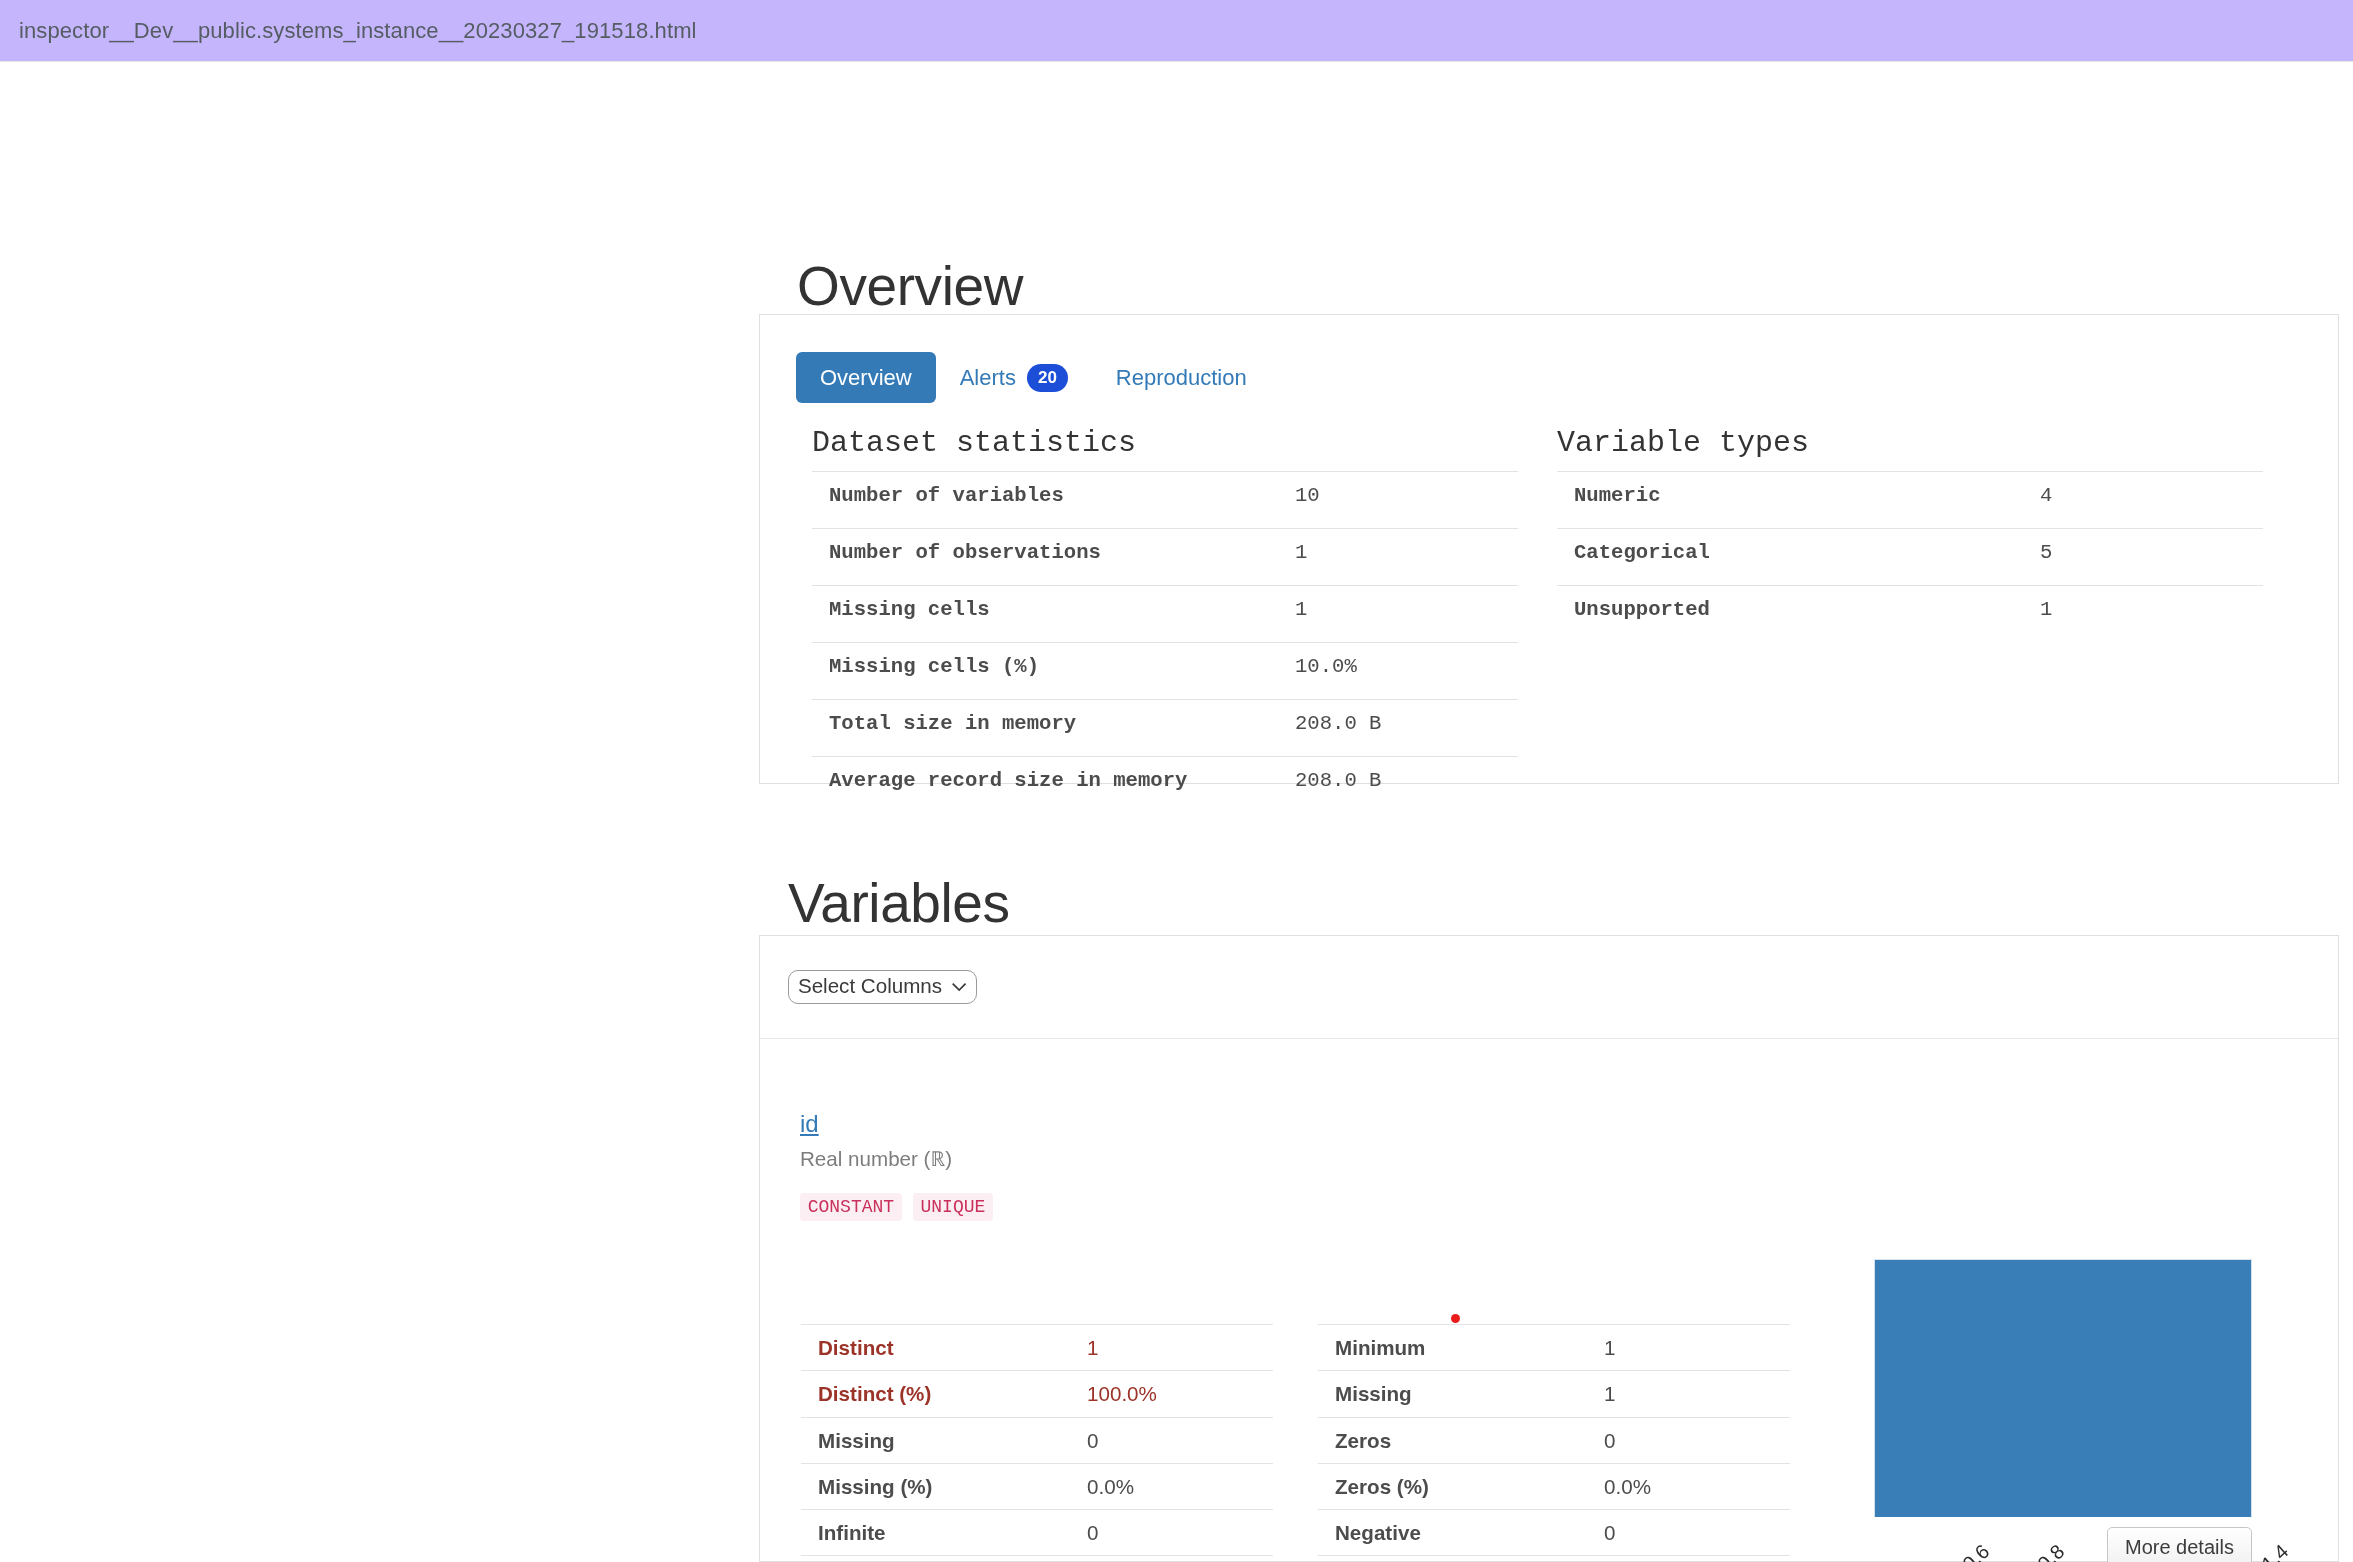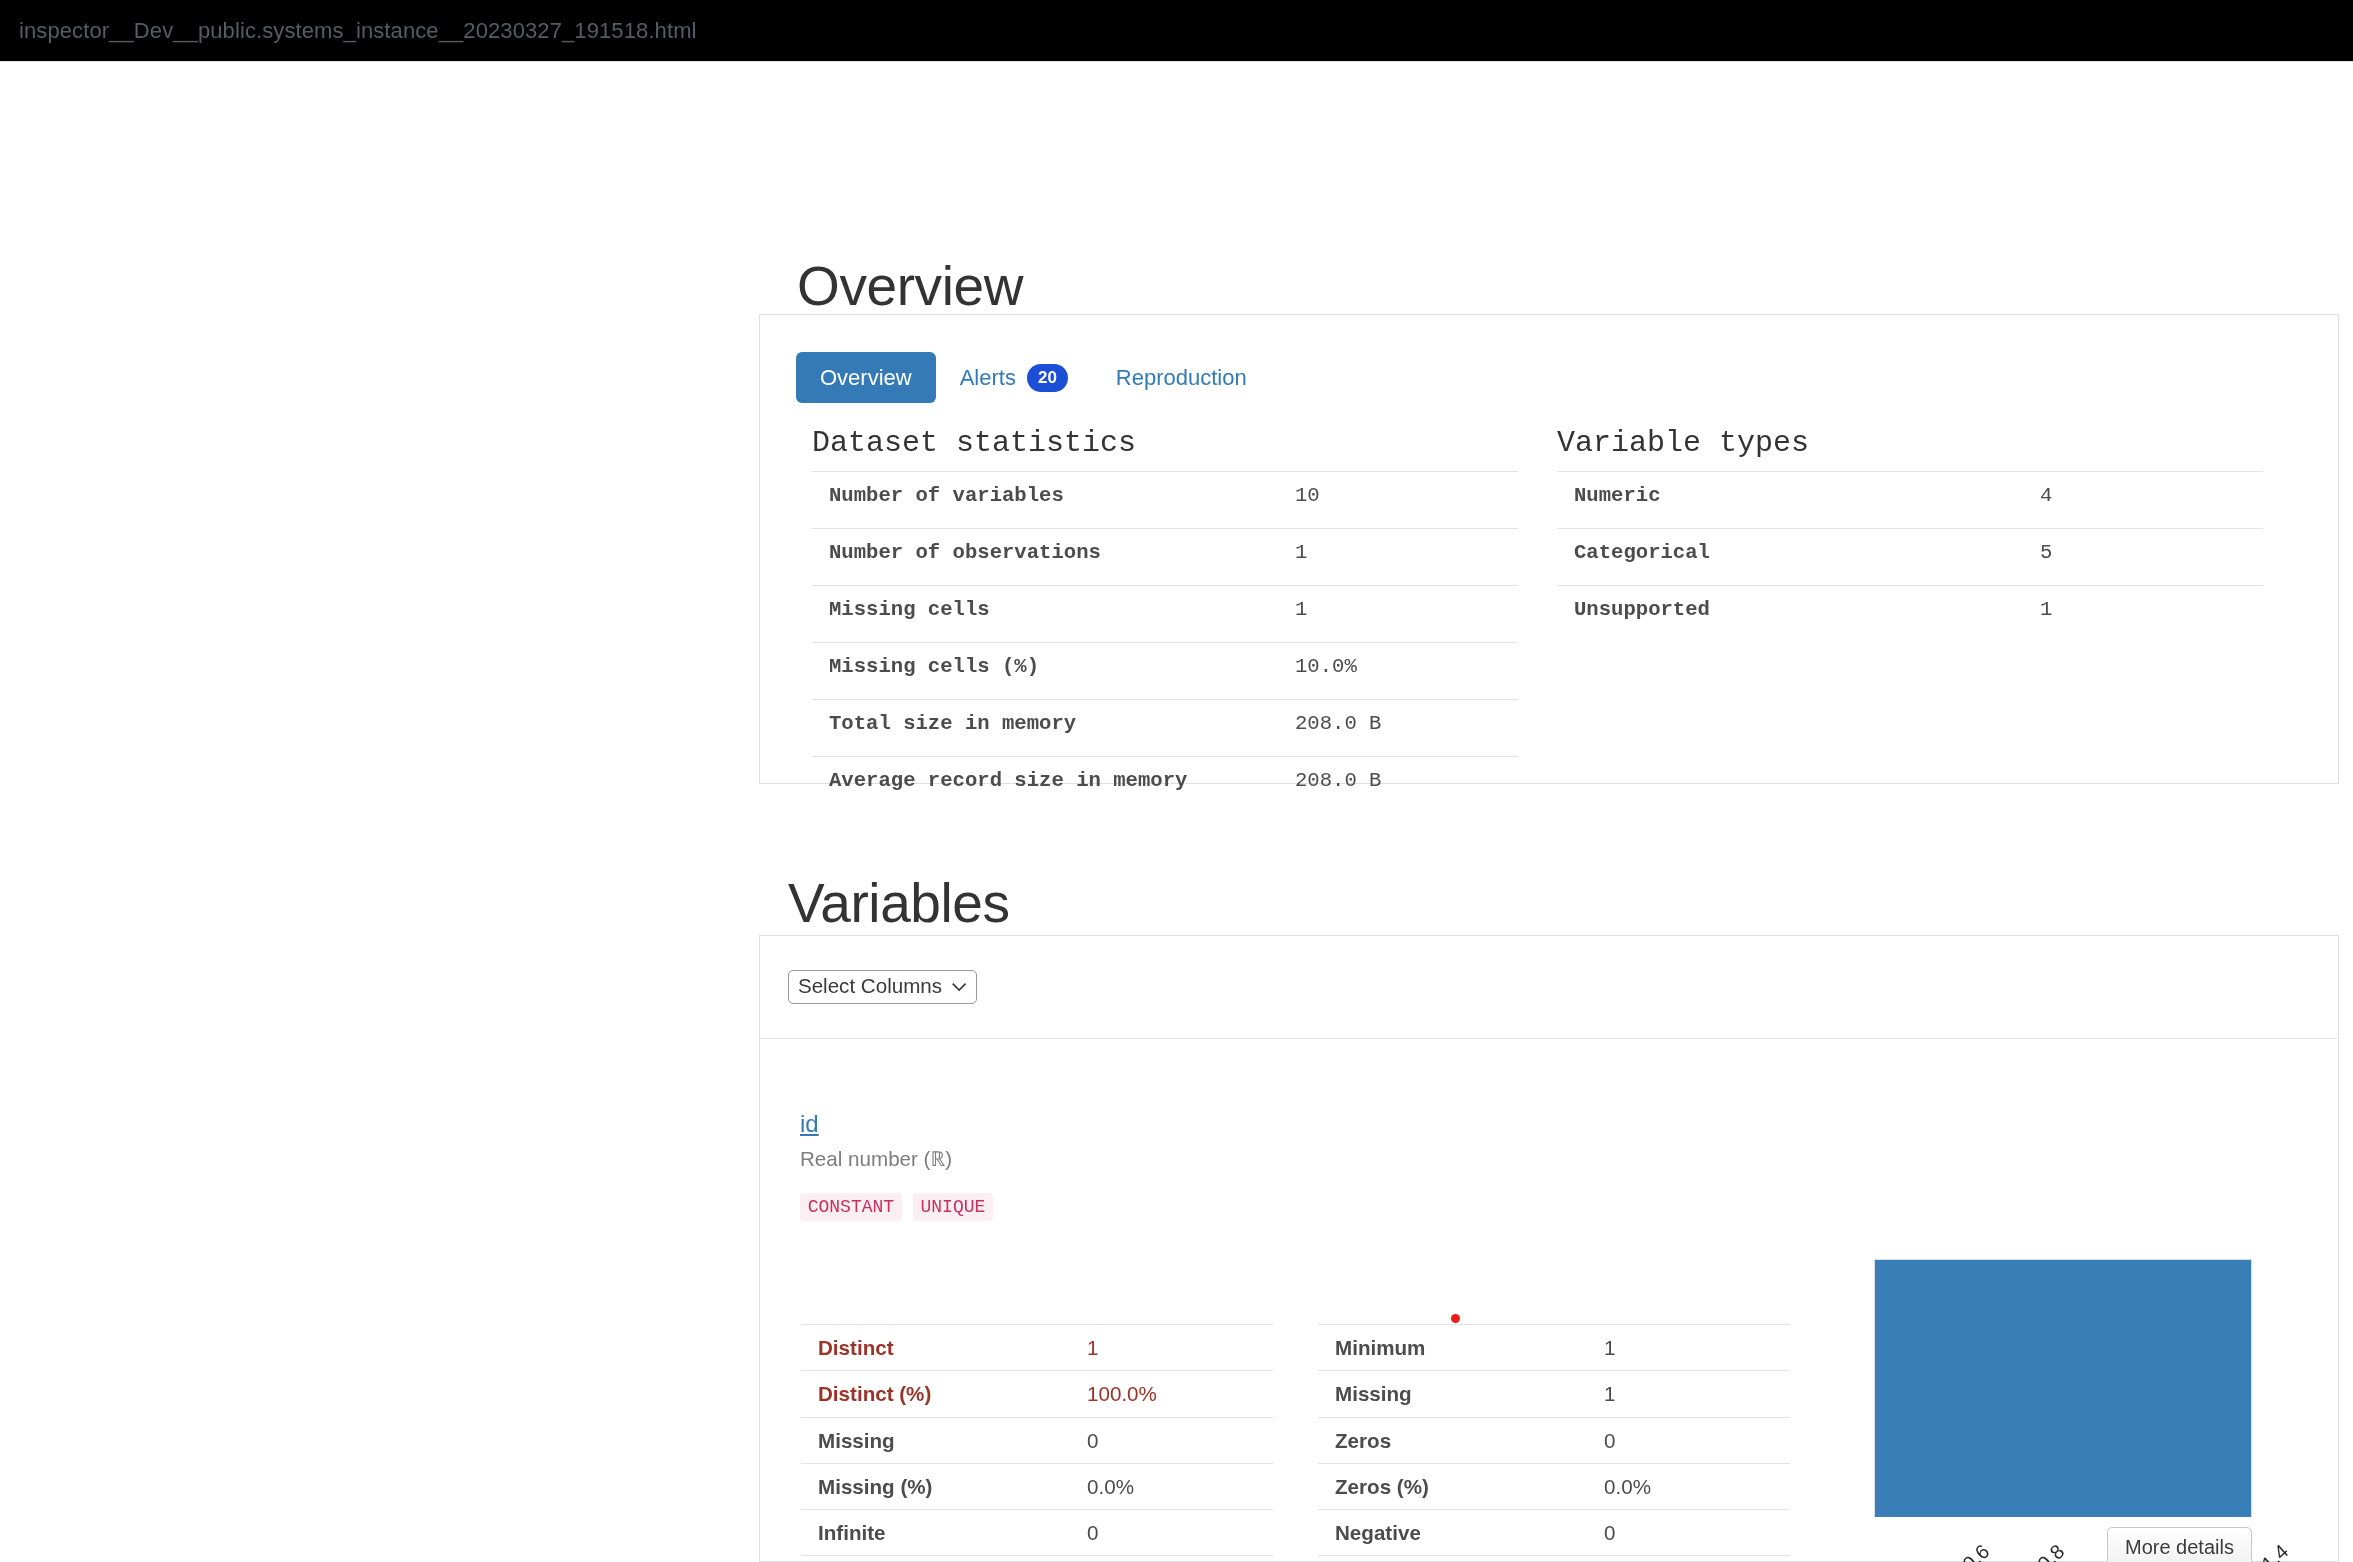--- a/index.html
+++ b/index.html
@@ -7,21 +7,21 @@
     margin: 0; padding: 0;
     width: 2354px; height: 1562px;
     background: #ffffff;
     font-family: "Liberation Sans", sans-serif;
     overflow: hidden;
   }
 
   
   .titlebar {
     height: 62px;
-    background: #000000;
+    background: #c4b5fd;
     border-bottom: 0.9px solid #e6e6e6;
     box-shadow: 0 1.7px 2.6px -1.7px rgba(0,0,0,0.12);
     display: flex;
     align-items: center;
     padding-left: 19px;
   }
   .titlebar-text {
     font-size: 22px;
     color: #555d63;
     letter-spacing: 0.1px;
@@ -122,21 +122,21 @@
     width: 100%;
     height: 103px;
     border-bottom: 0.9px solid #e6e6e6;
   }
   .select-wrap {
     position: absolute;
     left: 27.5px; top: 34px;
     display: inline-flex;
     align-items: center;
     border: 0.9px solid #9a9a9a;
-    border-radius: 5px;
+    border-radius: 10px;
     background: #fff;
     padding: 4.3px 8.6px 5.2px 9.4px;
     cursor: pointer;
   }
   .select-wrap .lbl {
     font-size: 20.6px;
     color: #3a3a3a;
     line-height: 1.1;
   }
   .select-wrap .chev {

